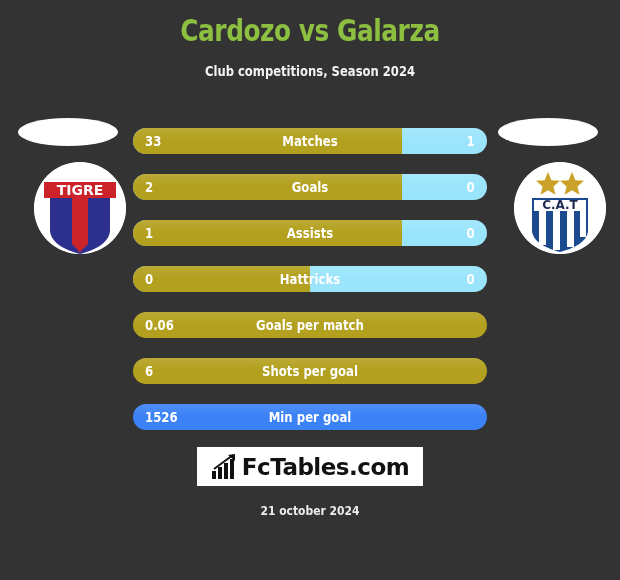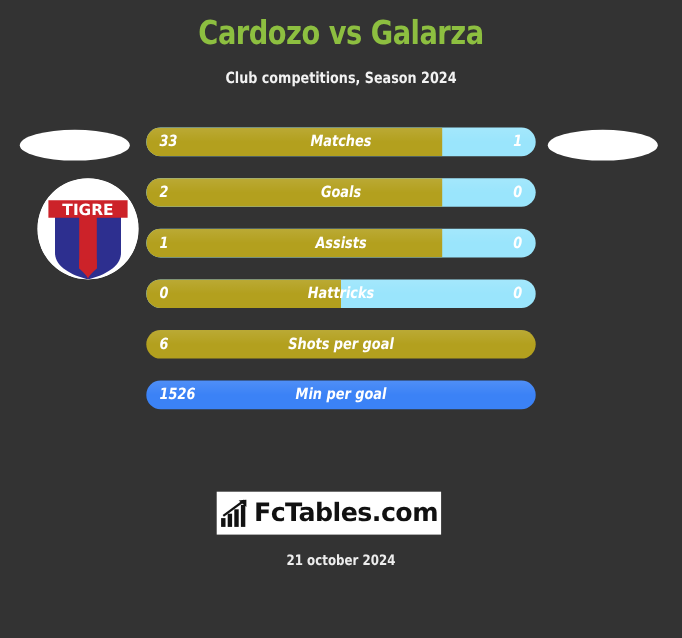--- a/index.html
+++ b/index.html
@@ -68,23 +68,22 @@
     border-radius: 50%;
     background: #ffffff;
     overflow: hidden;
   }
   .badge-svg { display: block; }
 
   
   #stats {
     position: absolute;
     left: 133px;
-    top: 116px;
+    top: 128px;
     width: 354px;
-    font-style: italic;
   }
   .stat-row {
     position: relative;
     height: 26px;
     margin-bottom: 20px;
     border-radius: 13px;
     overflow: hidden;
     background: #9ae5fc;
   }
   .stat-row.single { background: #b3a01e; }
@@ -128,21 +127,21 @@
   .val-away {
     right: 12px;
     transform-origin: right center;
   }
 
   
   #fctables-logo {
     position: absolute;
     left: 197px;
     top: 447px;
-    width: 204px;
+    width: 226px;
     height: 39px;
     background: #ffffff;
     display: flex;
     align-items: center;
     justify-content: center;
     gap: 5px;
   }
   #fctables-wordmark {
     color: #111111;
     font-size: 23px;
@@ -178,20 +177,38 @@
       <rect x="38" y="26" width="16" height="56" fill="#cc2229"></rect>
       <path d="M38 74 h16 v8 c-4 4 -8 7 -8 10 c0 -3 -4 -6 -8 -10 z" fill="#cc2229"></path>
       <path d="M10 20 h72 v16 h-72 z" fill="#cc2229"></path>
       <text x="46" y="33" font-family="DejaVu Sans, sans-serif" font-size="14" font-weight="bold" fill="#ffffff" text-anchor="middle">TIGRE</text>
     </svg>
   </div>
 </div>
 
 <div class="badge-wrap right">
   <div class="badge-ellipse"></div>
+  <div class="badge-circle">
+    <svg class="badge-svg" width="92" height="92" viewBox="0 0 92 92">
+      <circle cx="46" cy="46" r="46" fill="#ffffff"></circle>
+      <g fill="#c9a227">
+        <polygon points="34,10 37.4,18.2 46,18.8 39.4,24.4 41.5,32.8 34,28.2 26.5,32.8 28.6,24.4 22,18.8 30.6,18.2"></polygon>
+        <polygon points="58,10 61.4,18.2 70,18.8 63.4,24.4 65.5,32.8 58,28.2 50.5,32.8 52.6,24.4 46,18.8 54.6,18.2"></polygon>
+      </g>
+      <path d="M18 36 h56 v32 c0 11 -13 18 -28 22 c-15 -4 -28 -11 -28 -22 z" fill="#1c4a8f"></path>
+      <g fill="#ffffff">
+        <rect x="25" y="47" width="7" height="36"></rect>
+        <rect x="39" y="47" width="7" height="41"></rect>
+        <rect x="53" y="47" width="7" height="38"></rect>
+        <rect x="66" y="47" width="6" height="28"></rect>
+      </g>
+      <path d="M20 38 h52 v11 h-52 z" fill="#ffffff"></path>
+      <text x="46" y="47" font-family="DejaVu Sans, sans-serif" font-size="12" font-weight="bold" fill="#1c2b52" text-anchor="middle">C.A.T</text>
+    </svg>
+  </div>
 </div>
 
 <div id="stats">
     <div class="stat-row" style="background: rgb(154, 229, 252);">
       <div class="bar-home" style="width: 76%; background: rgb(179, 160, 30);"></div>
       <div class="bar-gloss"></div>
       <span class="val-home">33</span>
       <span class="stat-label">Matches</span>
       <span class="val-away">1</span>
     </div>
@@ -208,20 +225,25 @@
       <span class="val-home">1</span>
       <span class="stat-label">Assists</span>
       <span class="val-away">0</span>
     </div>
     <div class="stat-row" style="background: rgb(154, 229, 252);">
       <div class="bar-home" style="width: 50%; background: rgb(179, 160, 30);"></div>
       <div class="bar-gloss"></div>
       <span class="val-home">0</span>
       <span class="stat-label">Hattricks</span>
       <span class="val-away">0</span>
+    </div>
+    <div class="stat-row single" style="background: rgb(179, 160, 30);">
+      <div class="bar-gloss"></div>
+      <span class="val-home">0.06</span>
+      <span class="stat-label">Goals per match</span>
     </div>
     <div class="stat-row single" style="background: rgb(179, 160, 30);">
       <div class="bar-gloss"></div>
       <span class="val-home">6</span>
       <span class="stat-label">Shots per goal</span>
     </div>
     <div class="stat-row single" style="background: #3b82f6;">
       <div class="bar-gloss"></div>
       <span class="val-home">1526</span>
       <span class="stat-label">Min per goal</span>

